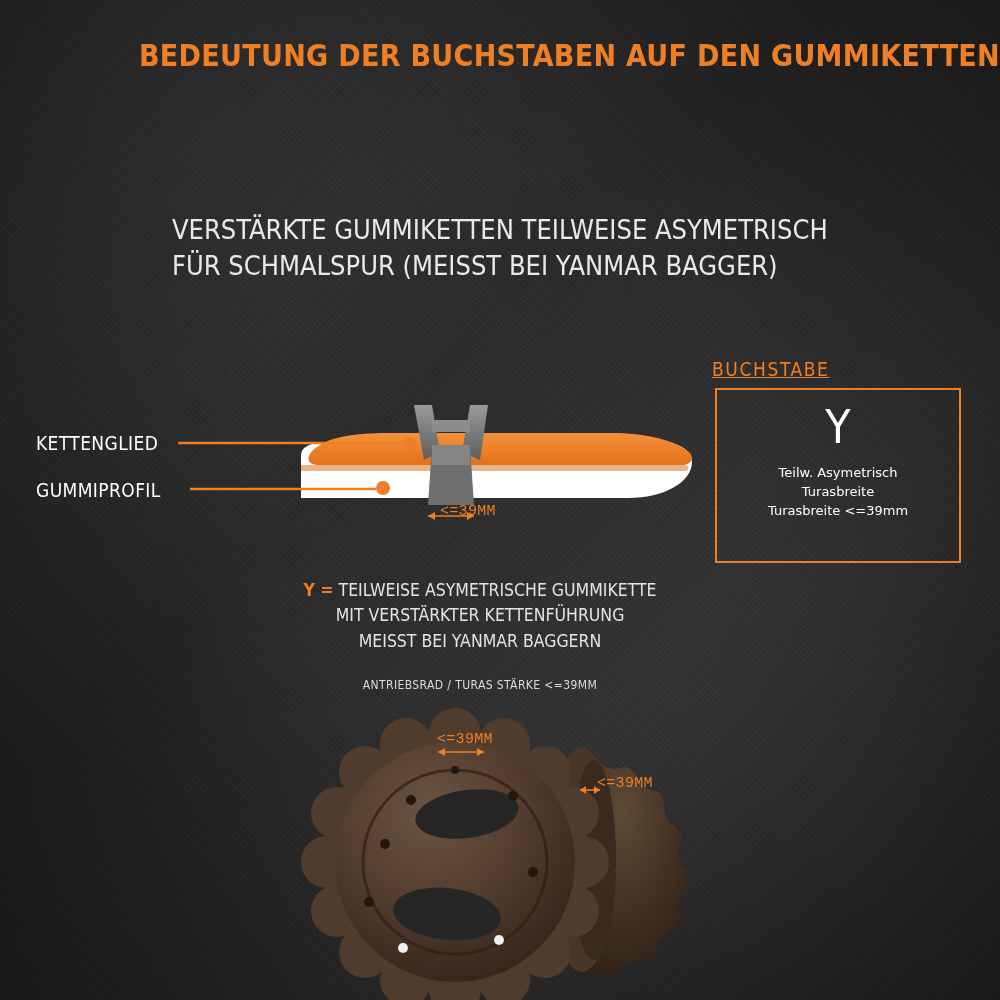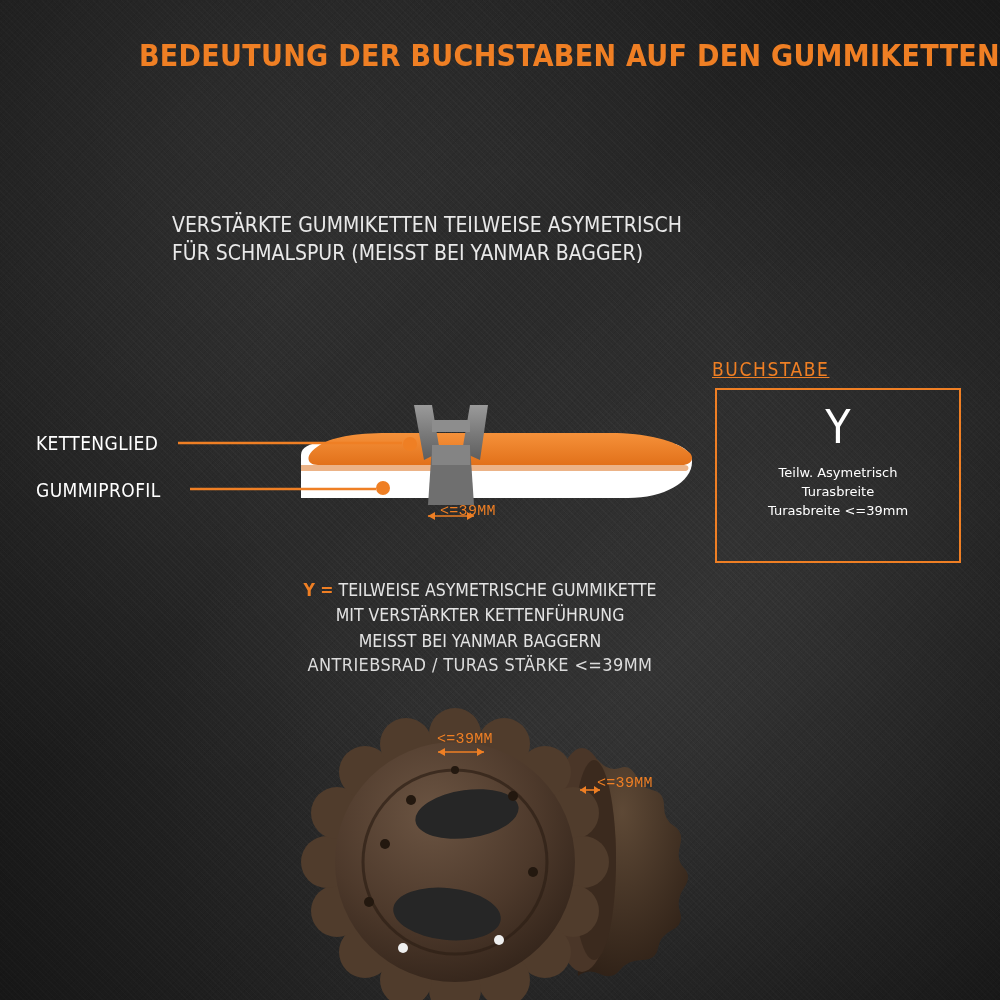--- a/index.html
+++ b/index.html
@@ -57,21 +57,21 @@
     font-family: "DejaVu Sans Condensed", "Liberation Sans", sans-serif;
     font-stretch: condensed;
   }
 
   .subtitle {
     position: absolute;
     top: 212px;
     left: 172px;
     width: 680px;
     color: #e9e9e9;
-    font-size: 21px;
+    font-size: 27px;
     line-height: 1.32;
     text-transform: uppercase;
     font-family: "DejaVu Sans Condensed", "Liberation Sans", sans-serif;
     font-stretch: condensed;
   }
 
   .buchstabe-label {
     position: absolute;
     top: 358px;
     left: 712px;
@@ -138,26 +138,26 @@
     font-stretch: condensed;
     margin-top: 12px;
   }
   .legend .key {
     color: #ef7f24;
     font-weight: bold;
   }
 
   .antrieb {
     position: absolute;
-    top: 654px;
+    top: 678px;
     left: 210px;
     width: 540px;
     text-align: center;
     color: #dcdcdc;
-    font-size: 18px;
+    font-size: 12px;
     letter-spacing: 0.4px;
     text-transform: uppercase;
     font-family: "DejaVu Sans Condensed", "Liberation Sans", sans-serif;
     font-stretch: condensed;
   }
 
   .dim-text {
     position: absolute;
     color: #ef7f24;
     font-size: 15px;

